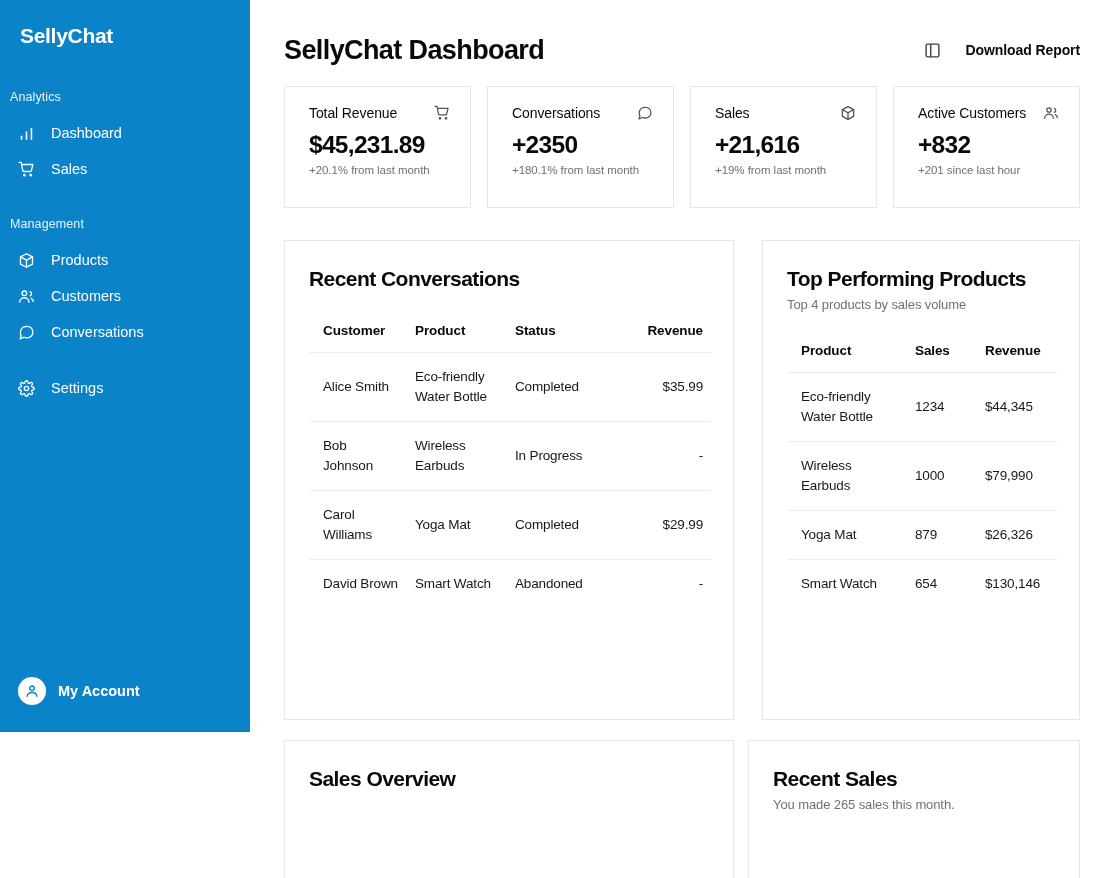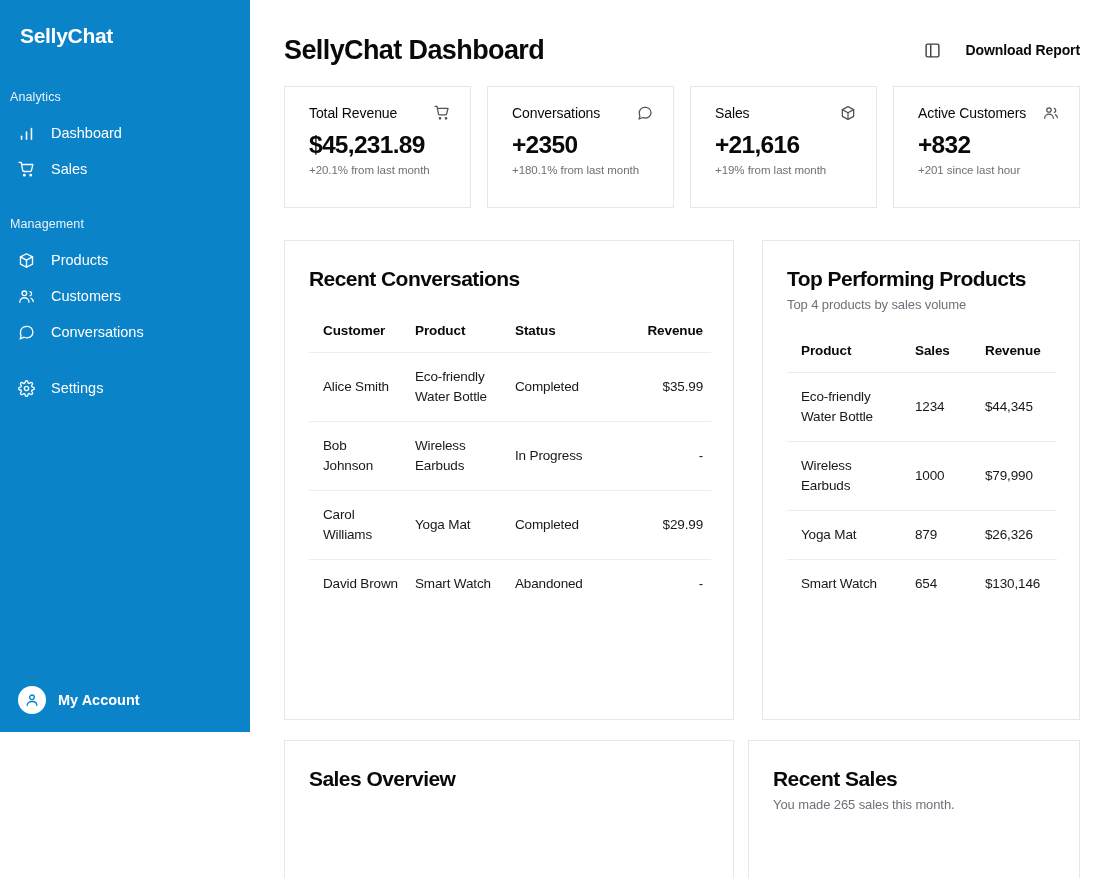--- a/index.html
+++ b/index.html
@@ -49,21 +49,21 @@
     cursor: pointer;
     border-radius: 6px;
     margin: 0 8px 0 0;
   }
   .nav-item .ico { width: 19px; height: 19px; display: flex; align-items: center; justify-content: center; flex: 0 0 19px; }
   .nav-item .ico svg { display: block; }
   .nav-spacer { height: 20px; }
 
   .account {
     position: absolute;
-    left: 0; bottom: 18px;
+    left: 0; bottom: 27px;
     display: flex; align-items: center; gap: 12px;
     padding-left: 18px;
     cursor: pointer;
   }
   .avatar {
     width: 28px; height: 28px; border-radius: 50%;
     background: #ffffff;
     display: flex; align-items: center; justify-content: center;
     flex: 0 0 28px;
   }

